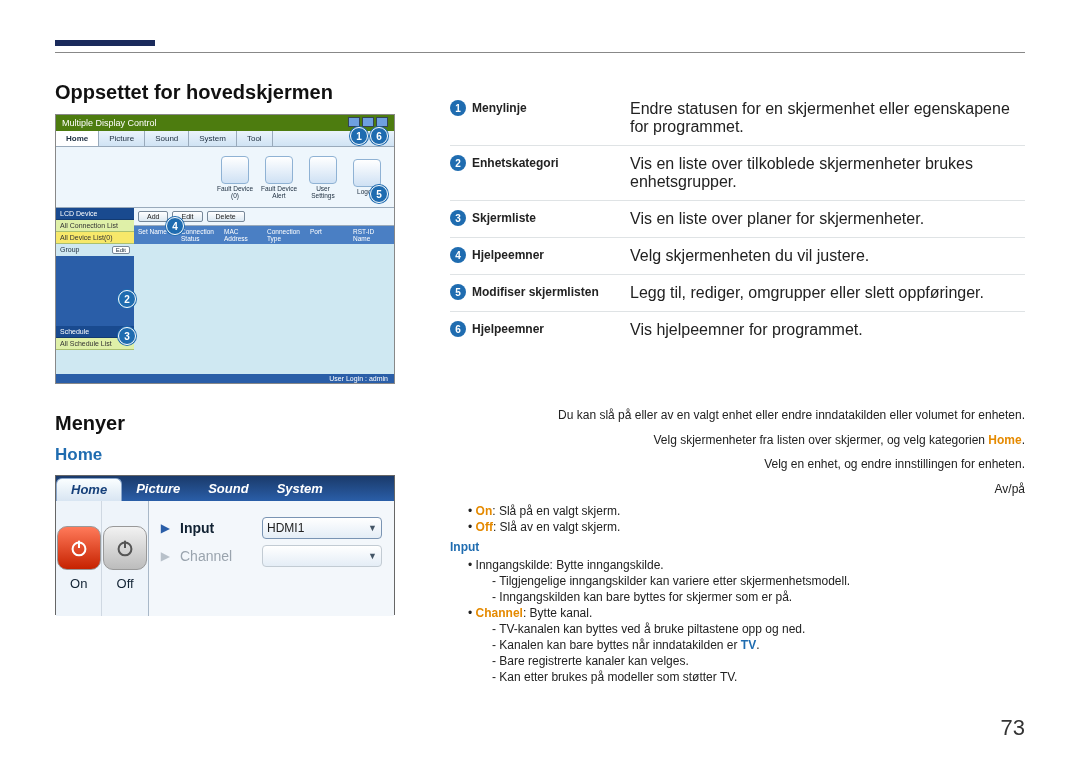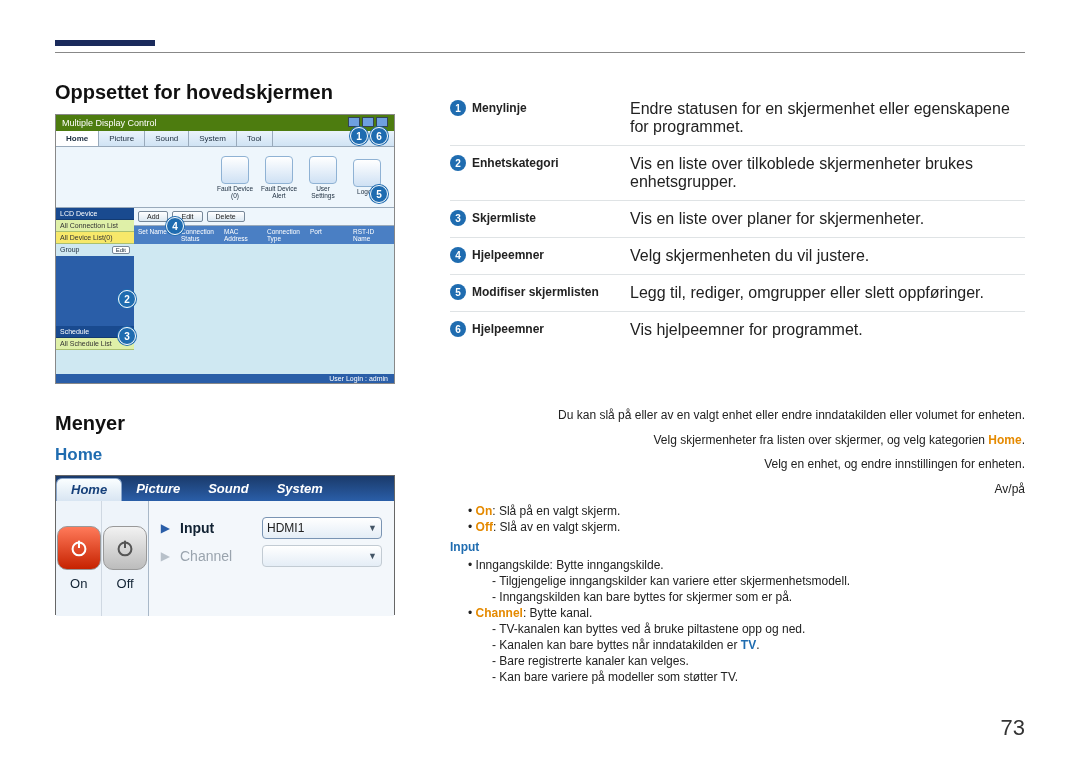--- a/index.html
+++ b/index.html
@@ -383,21 +383,21 @@
           <ul class="sub">
             <li>Tilgjengelige inngangskilder kan variere etter skjermenhetsmodell.</li>
             <li>Inngangskilden kan bare byttes for skjermer som er på.</li>
           </ul>
         </li>
         <li><span class="orange">Channel</span><span>: Bytte kanal.</span>
           <ul class="sub">
             <li>TV-kanalen kan byttes ved å bruke piltastene opp og ned.</li>
             <li><span>Kanalen kan bare byttes når inndatakilden er </span><span class="tv">TV</span><span>.</span></li>
             <li>Bare registrerte kanaler kan velges.</li>
-            <li>Kan bare variere på modeller som støtter TV.</li>
+            <li>Kan etter brukes på modeller som støtter TV.</li>
           </ul>
         </li>
       </ul>
     </div>
   </div>
 </div>
 
 <div class="pagenum">73</div>
 
 </body></html>

